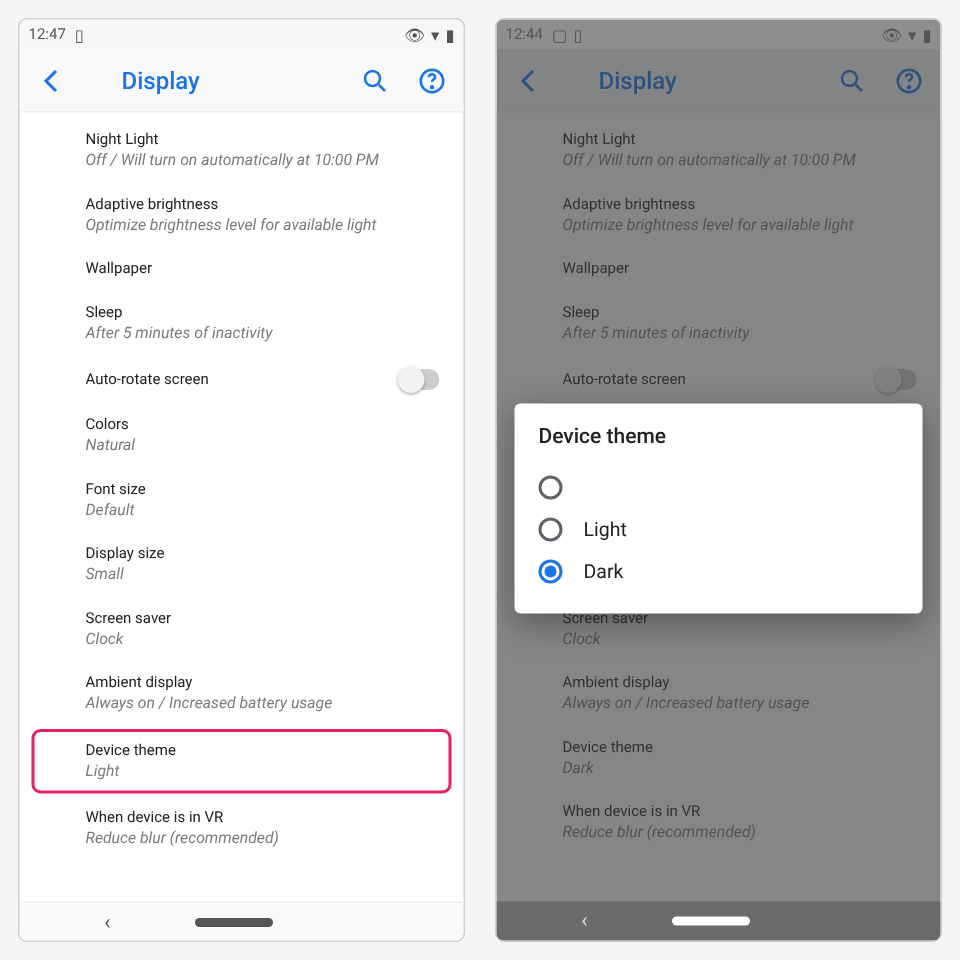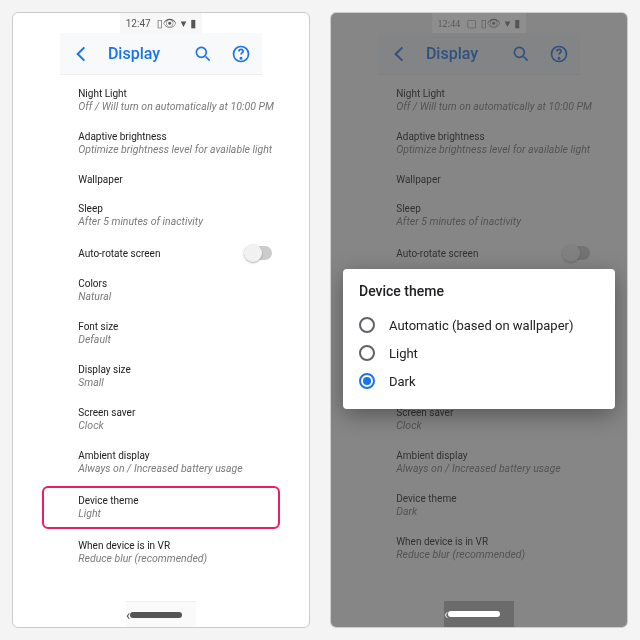--- a/index.html
+++ b/index.html
@@ -7,38 +7,38 @@
     width: 640px; height: 640px;
     background: #f4f4f4;
     font-family: Roboto, -apple-system, Arial, sans-serif;
     display: flex; gap: 20px; padding: 12px;
   }
   .phone {
     width: 300px; height: 616px;
     background: #fff;
     border: 1px solid #ccc; border-radius: 6px;
     overflow: hidden; position: relative;
-    display: flex; flex-direction: column; align-items: center;
+    display: flex; flex-direction: column;
   }
   
   .statusbar {
     height: 20px; display: flex; align-items: center;
     padding: 0 6px; font-size: 10px; color: #555;
     background: #f7f7f7;
   }
   .statusbar .right { margin-left: auto; display: flex; gap: 4px; }
   .statusbar .glyph { font-size: 11px; line-height: 1; }
   
   .appbar {
     height: 42px; display: flex; align-items: center;
     padding: 0 10px; gap: 16px;
     background: #f7f9fb;
     border-bottom: 1px solid #eee;
   }
-  .appbar .title { color: #1a73e8; font-size: 16px; font-weight: 500; }
+  .appbar .title { color: #1a73e8; font-size: 16px; font-weight: 500; margin-left: 20px; }
   .appbar .spacer { flex: 1; }
   .appbar .iconbtn { width: 22px; height: 22px; display: flex; align-items: center; justify-content: center; color: #1a73e8; }
   .iconbtn svg { width: 20px; height: 20px; }
   
   .list { flex: 1; overflow: hidden; padding: 4px 0 0 0; }
   .item { padding: 9px 14px 9px 44px; position: relative; }
   .item .title { font-size: 10px; color: #202124; }
   .item .sub { font-size: 10.5px; color: #7a7a7a; margin-top: 1px; font-style: italic; }
   .toggle-row { display: flex; align-items: center; }
   .toggle-row .title { flex: 1; }
@@ -57,21 +57,21 @@
   }
   
   .navbar {
     height: 26px; display: flex; align-items: center; justify-content: space-evenly;
     border-top: 1px solid #eee; background: #fafafa;
   }
   .navbar .back { font-size: 14px; color: #555; }
   .navbar .home { width: 52px; height: 6px; background: #555; border-radius: 4px; }
 
   
-  .phone.right .statusbar { background:#fafafa;font-family:Liberation Serif, serif; }
+  .phone.right .statusbar { background:#fafafa; }
   .dimlayer {
     position: absolute; inset: 0; background: rgba(60,60,60,.62);
     pointer-events: none;
   }
   .phone.right .statusbar, .phone.right .navbar { z-index: 2; position: relative; }
   .phone.right .navbar { background: #6b6b6b; border: none; }
   .phone.right .navbar .back { color: #dcdcdc; }
   .phone.right .navbar .home { background: #fff; }
   .phone.right .statusbar { background:#9e9e9e55; }
   .dialog {
@@ -270,21 +270,20 @@
     <span class="home"></span>
     <span style="width:14px"></span>
   </div>
 
   <div class="dimlayer"></div>
 
   <div class="dialog">
     <h3>Device theme</h3>
     <div class="radio-row">
       <span class="radio"></span>
-      <span>Automatic (based on wallpaper)</span>
     </div>
     <div class="radio-row">
       <span class="radio"></span>
       <span>Light</span>
     </div>
     <div class="radio-row">
       <span class="radio sel"></span>
       <span>Dark</span>
     </div>
   </div>

